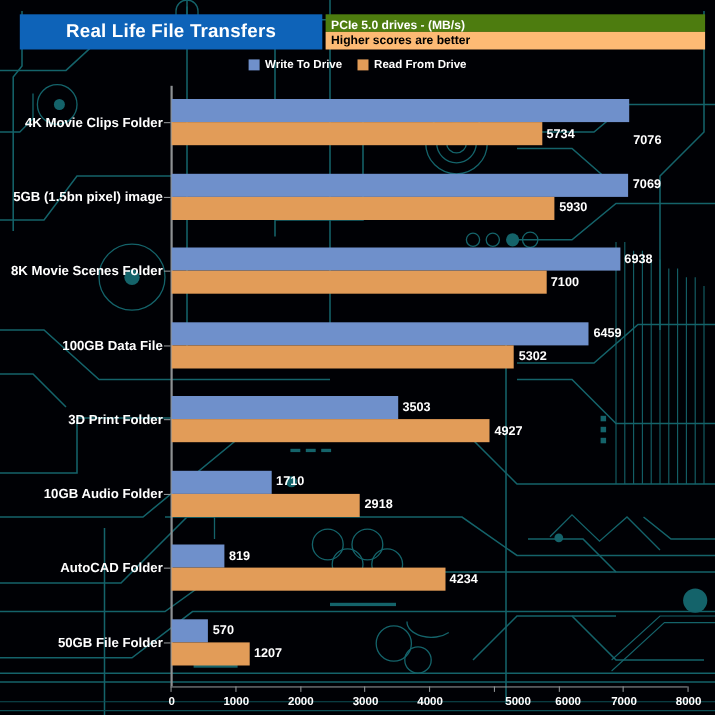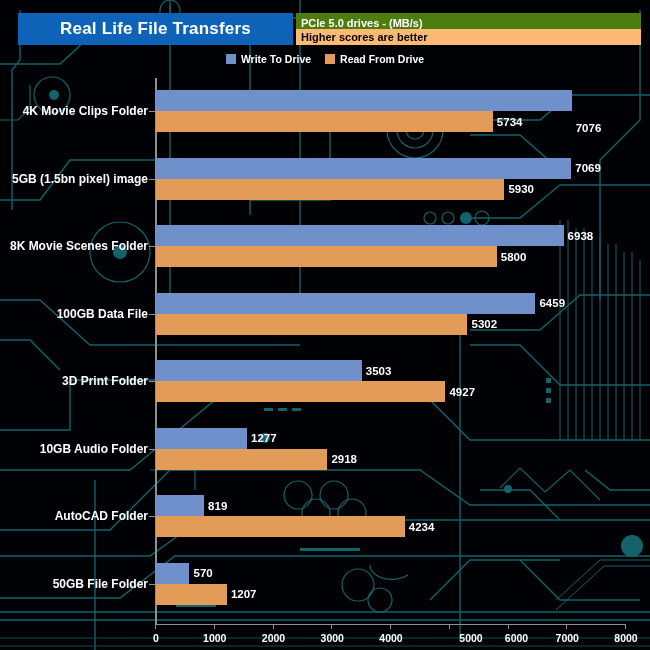--- a/index.html
+++ b/index.html
@@ -235,31 +235,31 @@
         <div class="bar-value" style="left: 575.715px; top: 28.5px; margin-top: 27px;">7076</div>
         <div class="bar read" style="top: 39px; width: 336.873px; height: 21px; background: rgb(226, 156, 88);"></div>
         <div class="bar-value" style="left: 496.873px; top: 49.5px;">5734</div>
         <div class="bar write" style="top: 85.5px; width: 415.304px; height: 21px; background: rgb(111, 144, 203);"></div>
         <div class="bar-value" style="left: 575.304px; top: 96px;">7069</div>
         <div class="bar read" style="top: 106.5px; width: 348.387px; height: 21px; background: rgb(226, 156, 88);"></div>
         <div class="bar-value" style="left: 508.387px; top: 117px;">5930</div>
         <div class="bar write" style="top: 153px; width: 407.607px; height: 21px; background: rgb(111, 144, 203);"></div>
         <div class="bar-value" style="left: 567.607px; top: 163.5px;">6938</div>
         <div class="bar read" style="top: 174px; width: 340.75px; height: 21px; background: rgb(226, 156, 88);"></div>
-        <div class="bar-value" style="left: 500.75px; top: 184.5px;">5800</div>
+        <div class="bar-value" style="left: 500.75px; top: 184.5px;">7100</div>
         <div class="bar write" style="top: 220.5px; width: 379.466px; height: 21px; background: rgb(111, 144, 203);"></div>
         <div class="bar-value" style="left: 539.466px; top: 231px;">6459</div>
         <div class="bar read" style="top: 241.5px; width: 311.492px; height: 21px; background: rgb(226, 156, 88);"></div>
         <div class="bar-value" style="left: 471.492px; top: 252px;">5302</div>
         <div class="bar write" style="top: 288px; width: 205.801px; height: 21px; background: rgb(111, 144, 203);"></div>
         <div class="bar-value" style="left: 365.801px; top: 298.5px;">3503</div>
         <div class="bar read" style="top: 309px; width: 289.461px; height: 21px; background: rgb(226, 156, 88);"></div>
         <div class="bar-value" style="left: 449.461px; top: 319.5px;">4927</div>
         <div class="bar write" style="top: 355.5px; width: 91.0037px; height: 21px; background: rgb(111, 144, 203);"></div>
-        <div class="bar-value" style="left: 251.004px; top: 366px;">1277</div>
+        <div class="bar-value" style="left: 251.004px; top: 366px;">1710</div>
         <div class="bar read" style="top: 376.5px; width: 171.433px; height: 21px; background: rgb(226, 156, 88);"></div>
         <div class="bar-value" style="left: 331.433px; top: 387px;">2918</div>
         <div class="bar write" style="top: 423px; width: 48.1162px; height: 21px; background: rgb(111, 144, 203);"></div>
         <div class="bar-value" style="left: 208.116px; top: 433.5px;">819</div>
         <div class="bar read" style="top: 444px; width: 248.748px; height: 21px; background: rgb(226, 156, 88);"></div>
         <div class="bar-value" style="left: 408.748px; top: 454.5px;">4234</div>
         <div class="bar write" style="top: 490.5px; width: 33.4875px; height: 21px; background: rgb(111, 144, 203);"></div>
         <div class="bar-value" style="left: 193.488px; top: 501px;">570</div>
         <div class="bar read" style="top: 511.5px; width: 70.9112px; height: 21px; background: rgb(226, 156, 88);"></div>
         <div class="bar-value" style="left: 230.911px; top: 522px;">1207</div>

